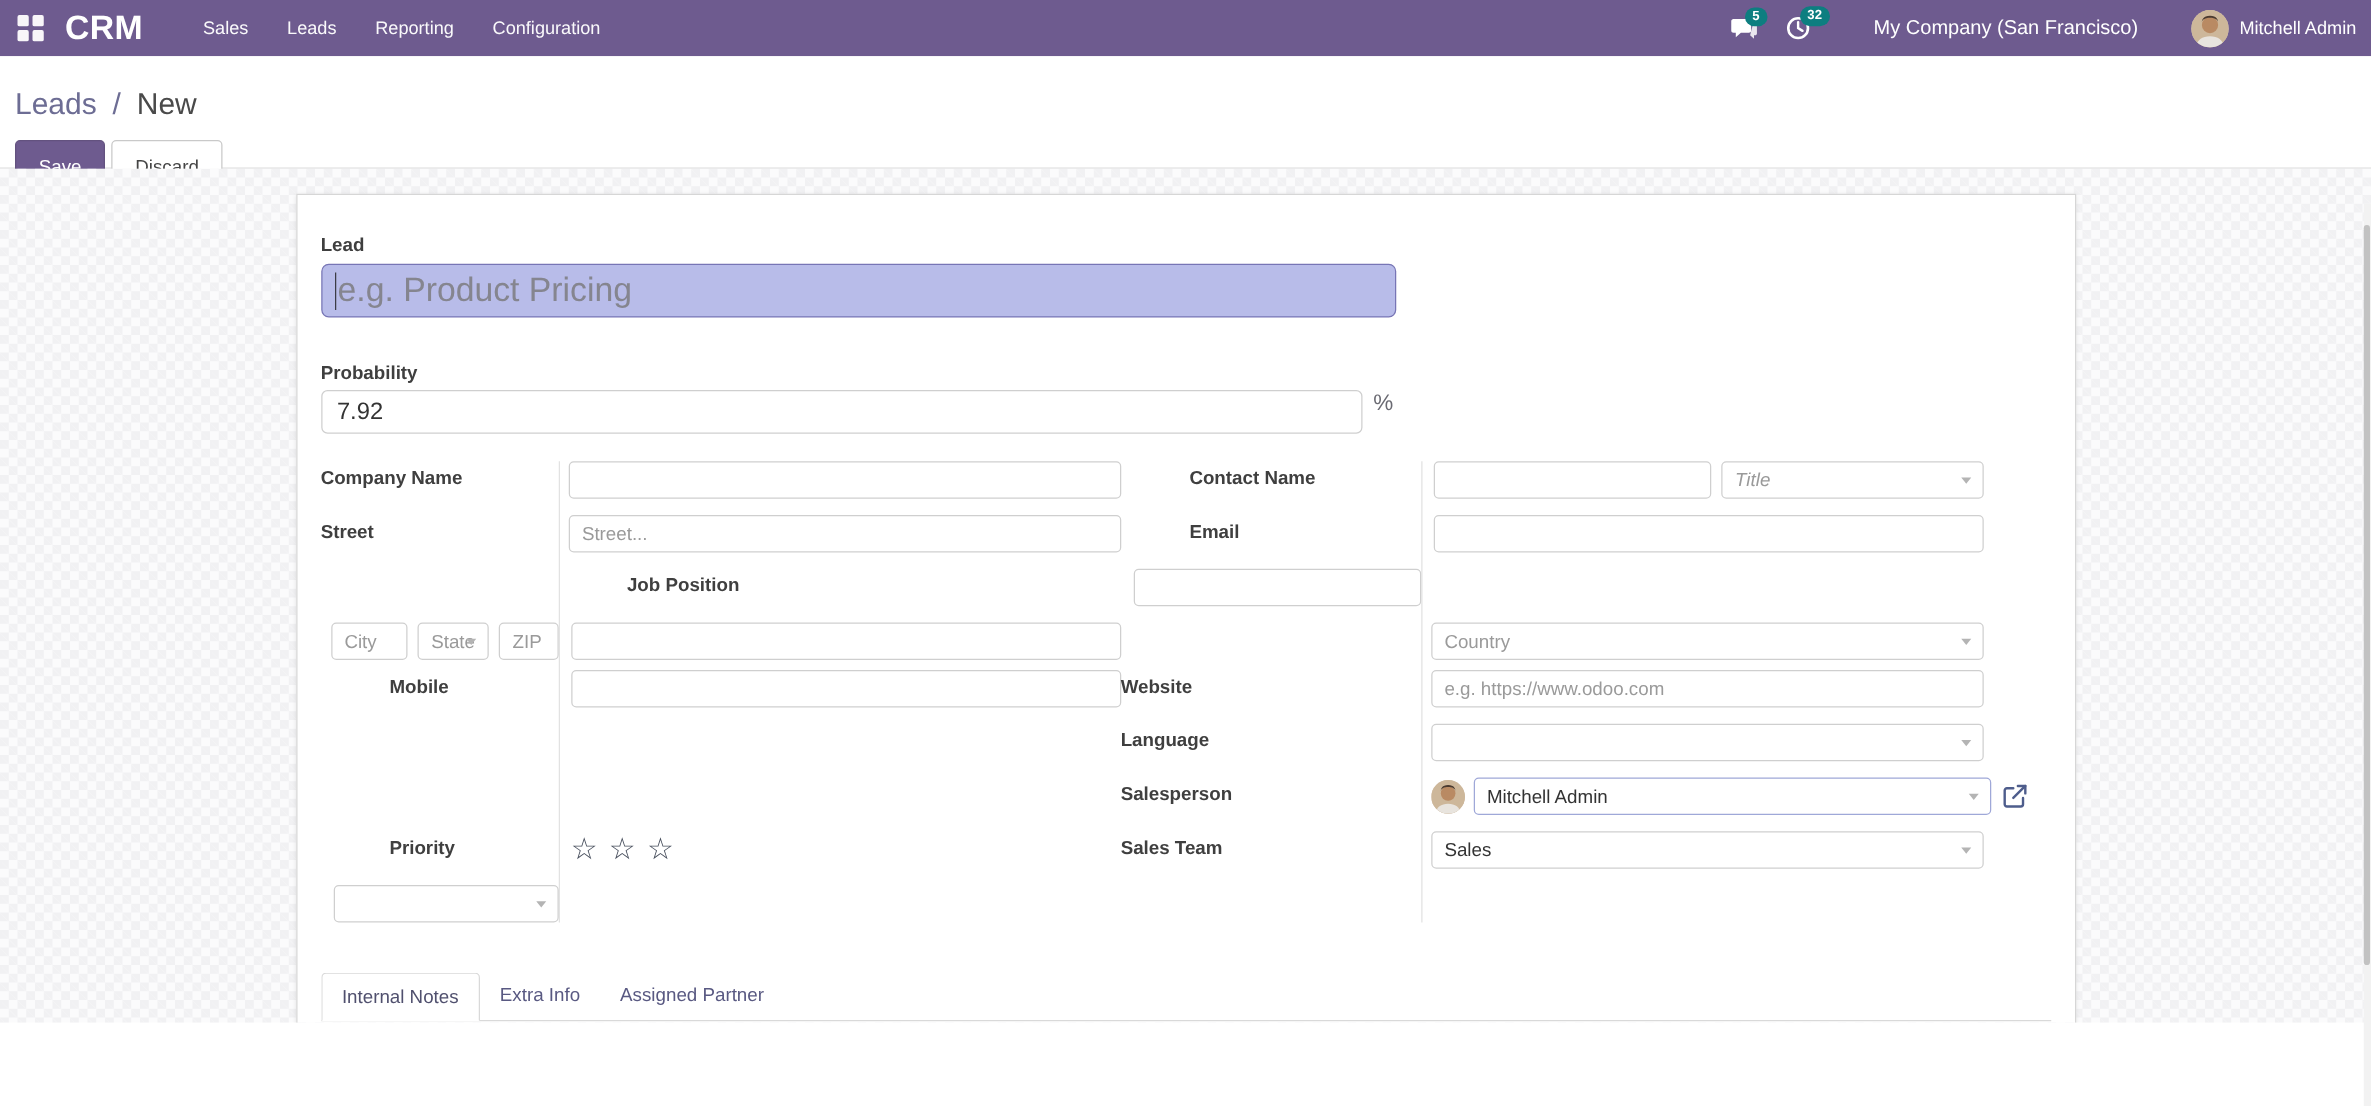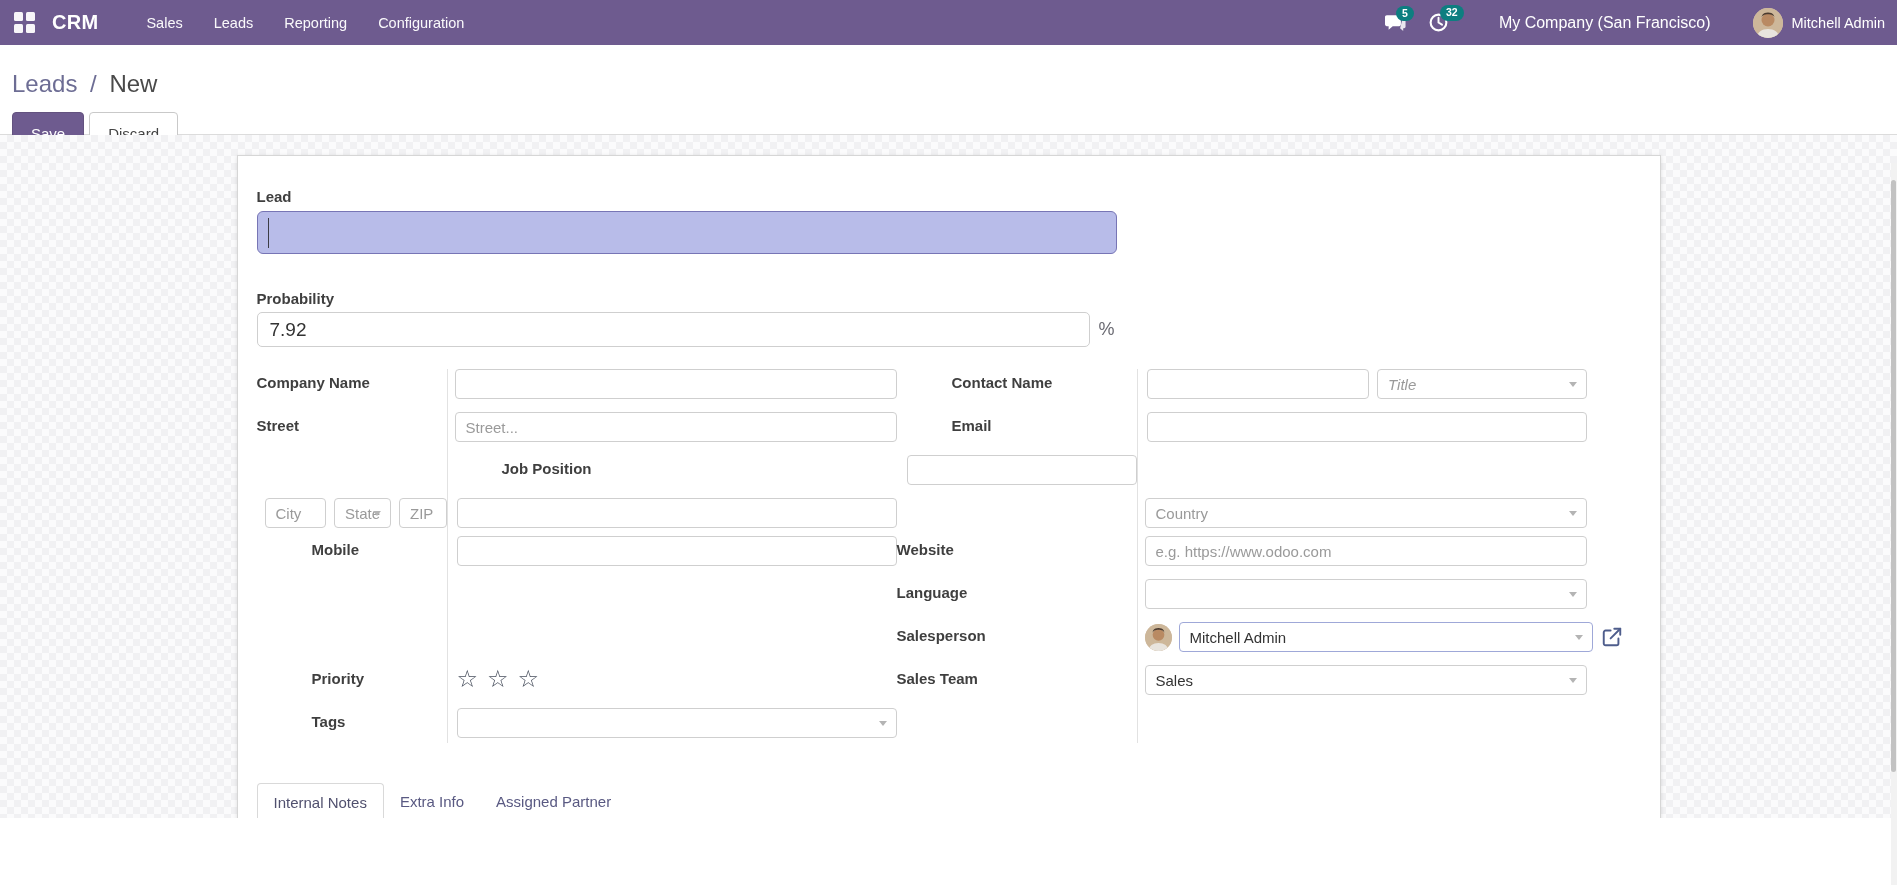--- a/index.html
+++ b/index.html
@@ -9,21 +9,21 @@
     -webkit-font-smoothing:antialiased;
   }
   
   .topbar{
     height:45px;background:#6e5b8f;display:flex;align-items:center;
     padding:0 12px;box-sizing:border-box;color:#fff;
   }
   .apps-icon{width:22px;height:22px;display:grid;grid-template-columns:9px 9px;
     grid-template-rows:9px 9px;gap:3px;cursor:pointer;margin-left:2px;}
   .apps-icon span{background:#fff;border-radius:1.5px;opacity:.95;}
-  .brand{font-size:20px;font-weight:bold;margin-left:16px;letter-spacing:.3px;cursor:pointer;}
+  .brand{font-size:27px;font-weight:bold;margin-left:16px;letter-spacing:.3px;cursor:pointer;}
   .menus{display:flex;gap:31px;margin-left:48px;font-size:14.5px;}
   .menus span{cursor:pointer;opacity:.97;}
   .nav-right{margin-left:auto;display:flex;align-items:center;}
   .icon-wrap{position:relative;margin-right:22px;cursor:pointer;display:flex;align-items:center;}
   .nav-badge{
     position:absolute;top:-7px;left:12px;background:#0d7e80;color:#fff;
     font-size:10.5px;font-weight:bold;padding:2px 6px;border-radius:9px;line-height:1.1;
   }
   .company{font-size:16px;margin-left:28px;margin-right:42px;cursor:pointer;}
   .avatar{width:30px;height:30px;border-radius:50%;overflow:hidden;flex:0 0 auto;cursor:pointer;background:#d8c7b4;}
@@ -74,21 +74,21 @@
   }
   
   .lead-input{
     width:860px;height:43px;box-sizing:border-box;margin-top:6px;display:flex;align-items:center;
     background:#b8bce9;border:1px solid #7775b5;border-radius:6px;padding:0 10px;position:relative;
   }
   .lead-input .cursor{width:1.5px;height:30px;background:#3c3c46;margin-right:1px;}
   .lead-input .lead-ph{font-size:27px;color:#85858f;}
   
   .prob-block{margin-top:36px;}
-  .prob-row{display:flex;align-items:center;margin-top:5px;}
+  .prob-row{display:flex;align-items:flex-start;margin-top:5px;}
   .prob-input{width:833px;height:35px;font-size:19px;border-radius:5px;padding:0 12px;}
   .suffix{font-size:18px;color:#6a6a72;margin-left:9px;}
   
   .o-group{
     margin-top:22px;display:grid;grid-template-columns:190px 450px 240px 450px;
     row-gap:8px;position:relative;align-items:start;
   }
   .o-group .vline{position:absolute;top:0;bottom:0;width:1px;background:#e2e2e2;}
   .o-group .vline.v1{left:190px;}
   .o-group .vline.v2{left:880px;}
@@ -180,20 +180,21 @@
     </div>
   </div>
 
 
   <div class="content">
     <div class="sheet">
 
       <div class="olabel">Lead</div>
       <div class="lead-input">
         <span class="cursor"></span>
+        <span class="lead-ph">e.g. Product Pricing</span>
       </div>
 
       <div class="prob-block">
         <div class="olabel">Probability</div>
         <div class="prob-row">
           <input class="inp prob-input" value="7.92" style="">
           <span class="suffix">%</span>
         </div>
       </div>
 
@@ -293,21 +294,20 @@
           </div>
         </div>
 
         <div class="cell labelcell"><span class="olabel">Sales Team</span></div>
         <div class="cell fieldcell f1">
           <div class="inp sel">
             <span class="val">Sales</span>
             <span class="caret"></span>
           </div>
         </div>
-        <div class="cell labelcell right"><span class="olabel">Tags</span></div>
         <div class="cell fieldcell f2">
           <div class="inp sel">
             <span class="caret"></span>
           </div>
         </div>
       </div>
 
       <div class="tabs">
         <span class="tab active">Internal Notes</span>
         <span class="tab">Extra Info</span>

